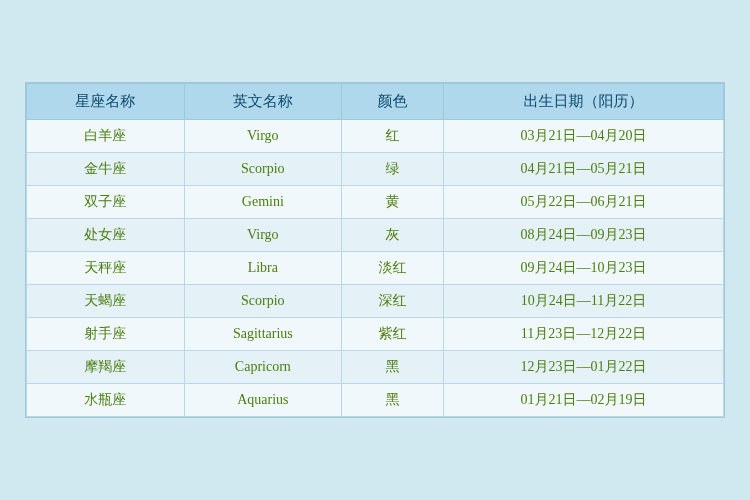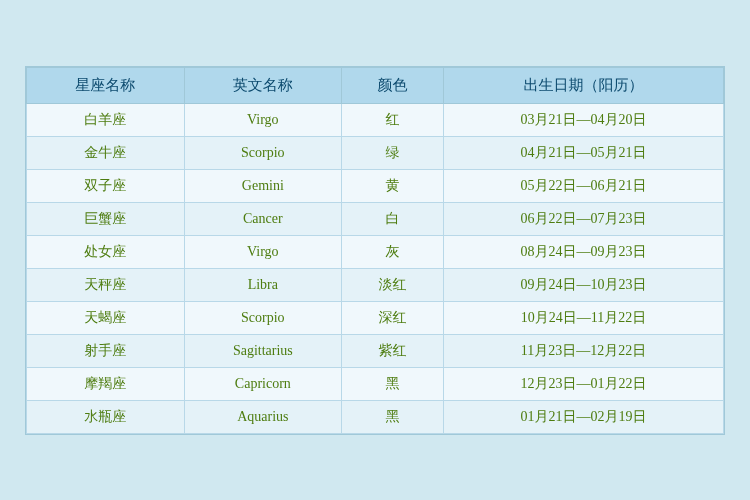--- a/index.html
+++ b/index.html
@@ -93,26 +93,20 @@
           <td>绿</td>
           <td>04月21日—05月21日</td>
         </tr>
         <tr>
           <td>双子座</td>
           <td>Gemini</td>
           <td>黄</td>
           <td>05月22日—06月21日</td>
         </tr>
         <tr>
-          <td>巨蟹座</td>
-          <td>Cancer</td>
-          <td>白</td>
-          <td>06月22日—07月23日</td>
-        </tr>
-        <tr>
           <td>处女座</td>
           <td>Virgo</td>
           <td>灰</td>
           <td>08月24日—09月23日</td>
         </tr>
         <tr>
           <td>天秤座</td>
           <td>Libra</td>
           <td>淡红</td>
           <td>09月24日—10月23日</td>

